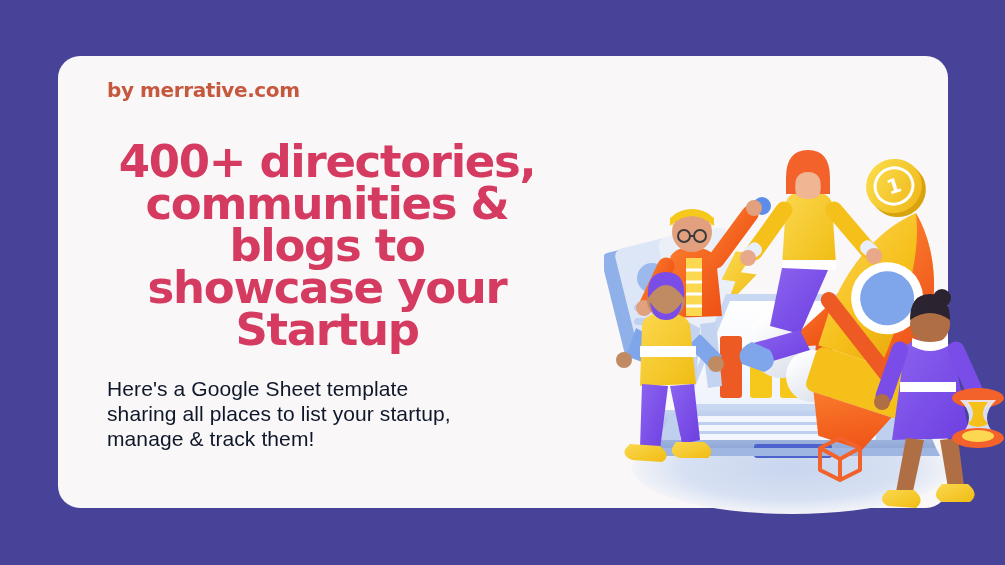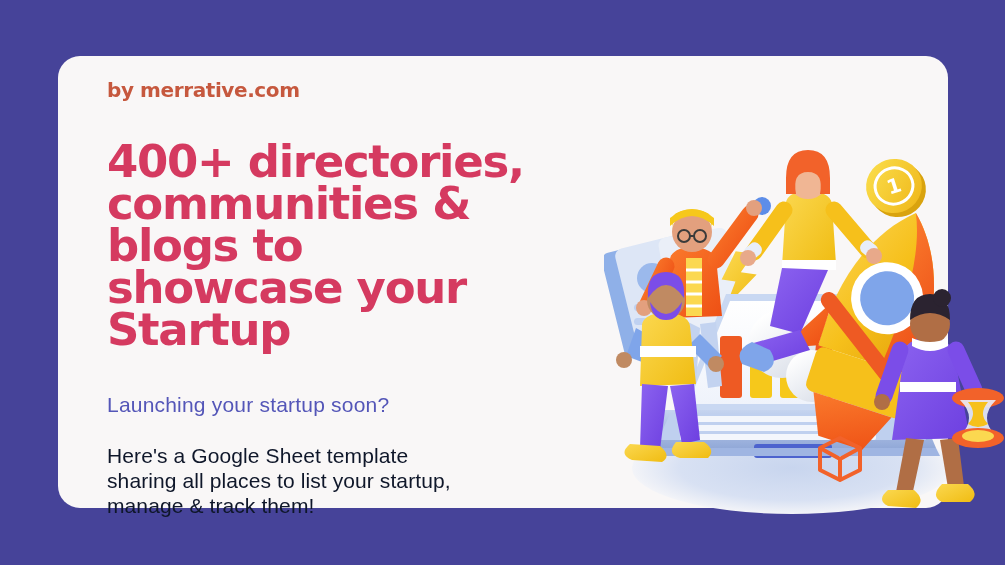--- a/index.html
+++ b/index.html
@@ -37,20 +37,21 @@
 
   .headline{
     margin:37px 0 0 0;
     font-size:45px;
     font-weight:bold;
     line-height:42px;
     color:#D53A60;
     letter-spacing:-1.3px;
     font-family:"DejaVu Sans", sans-serif;
     max-width:440px;
+    text-align:center;
   }
 
   .sub1{
     margin:40px 0 0 0;
     font-size:21px;
     line-height:27px;
     color:#5456B8;
     letter-spacing:0.2px;
   }
   .sub2{
@@ -72,21 +73,20 @@
 </head>
 <body>
 
 <div id="stage">
 
   <div class="card">
 
     <div class="content">
       <div class="brand">by merrative.com</div>
       <h1 class="headline">400+ directories, communities &amp; blogs to showcase your Startup</h1>
-      <p class="sub1">Launching your startup soon?</p>
       <p class="sub2">Here's a Google Sheet template sharing all places to list your startup, manage &amp; track them!</p>
     </div>
 
     <div class="illo">
       <svg viewBox="0 0 400 390" xmlns="http://www.w3.org/2000/svg">
         <defs>
           <radialGradient id="gShadow" cx="50%" cy="50%" r="50%">
             <stop offset="0%" stop-color="#C8D5EE"></stop>
             <stop offset="70%" stop-color="#D8E1F3"></stop>
             <stop offset="100%" stop-color="#F3F4F8"></stop>

